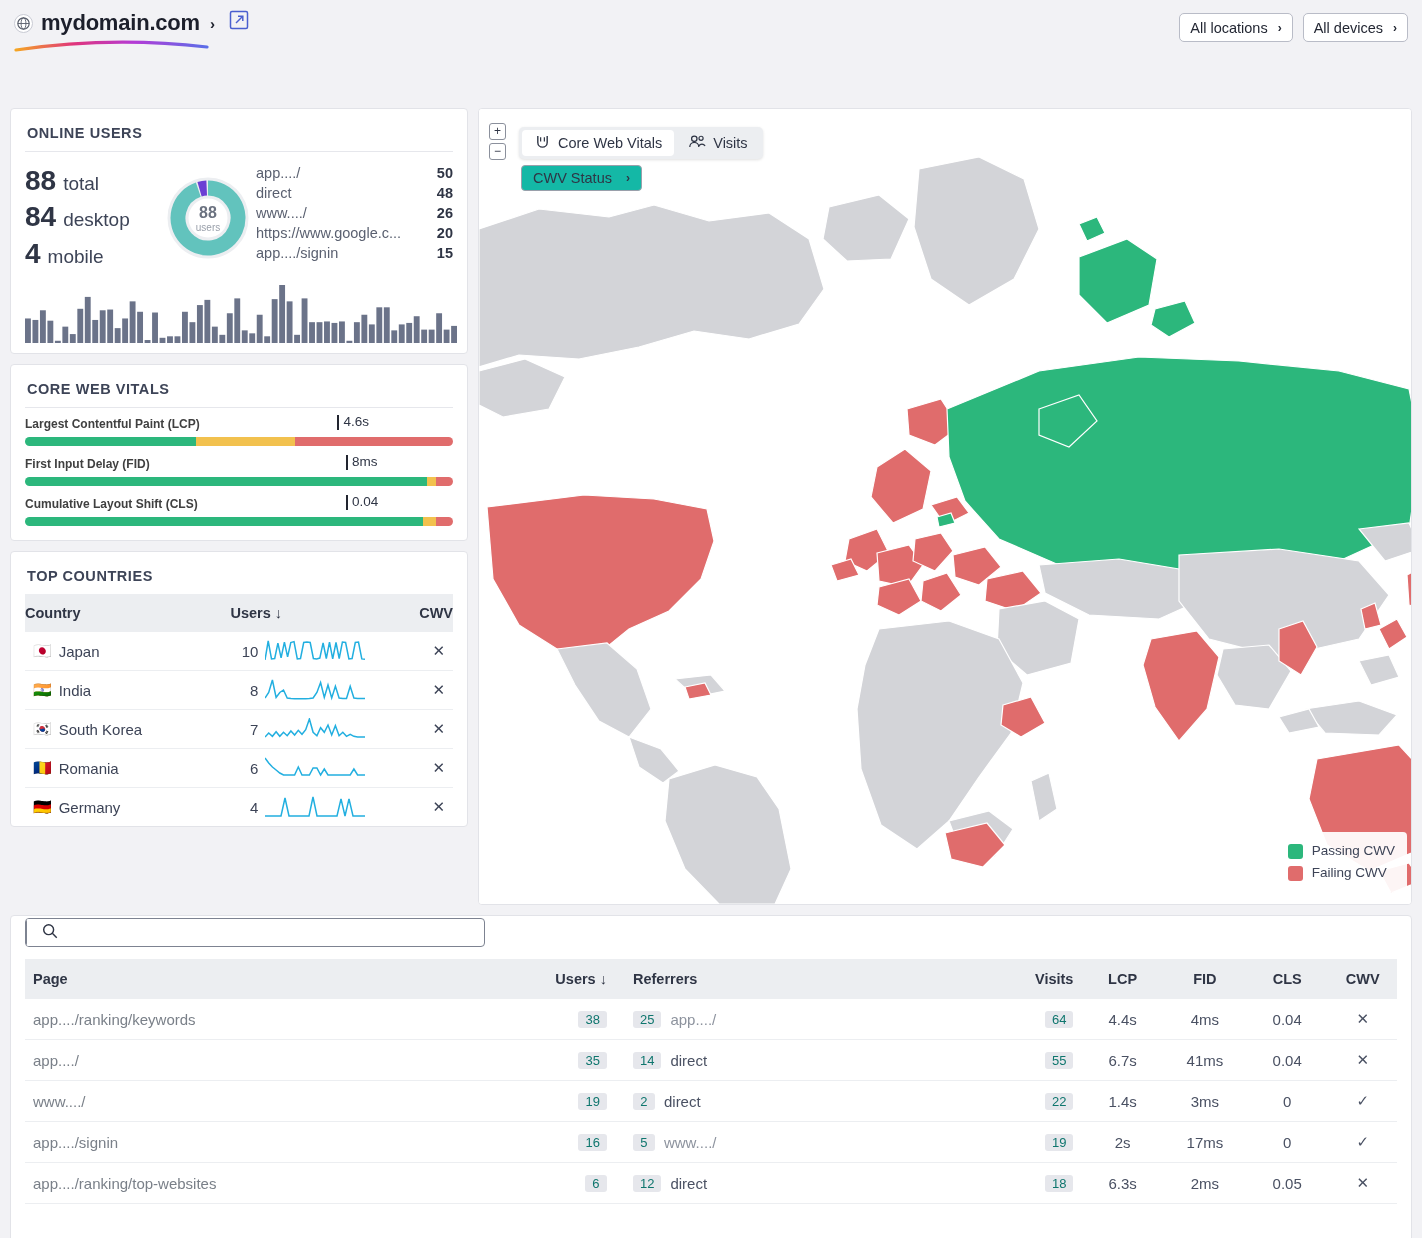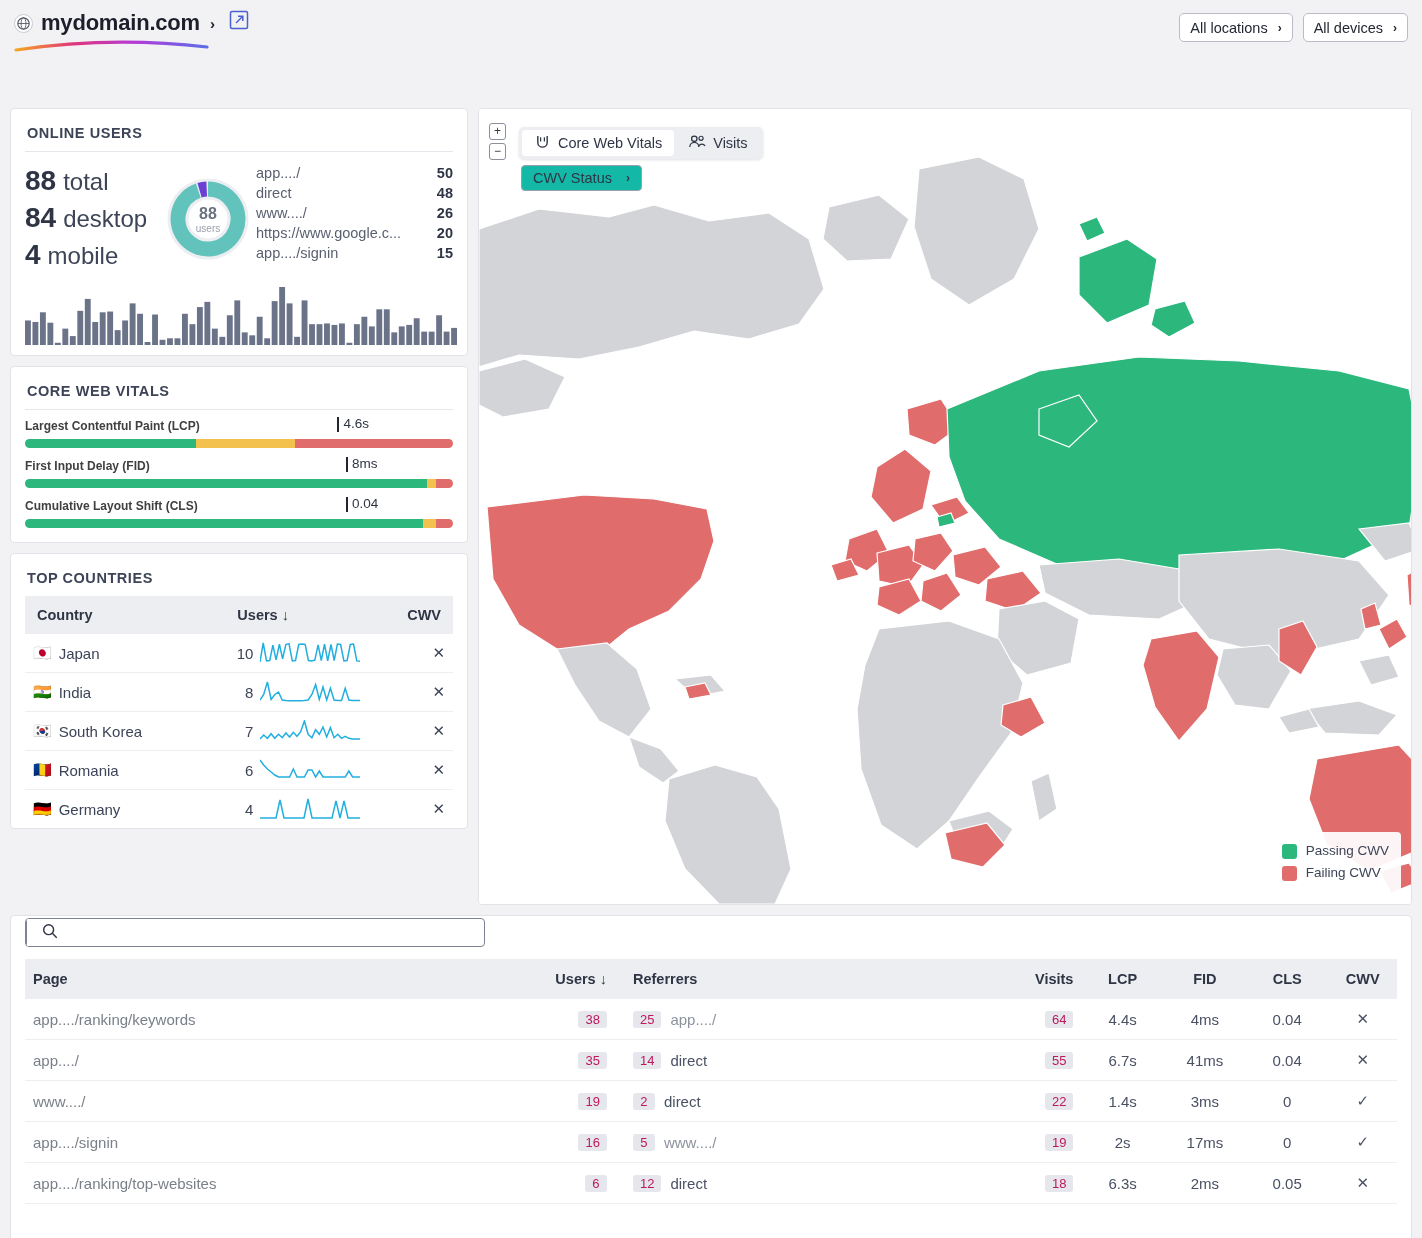--- a/index.html
+++ b/index.html
@@ -57,21 +57,21 @@
     font-size: 14.5px; font-weight: bold; letter-spacing: 0.55px;
     color: #3d4457; padding: 16px 16px 10px 16px;
   }
   .card-sep { height: 1px; background: #e6e7ec; margin: 0 14px; }
 
   
   #online-users-body { display: flex; padding: 8px 14px 0 14px; }
   .stats { width: 135px; padding-top: 6px; }
   .stat-line { display: flex; align-items: baseline; gap: 7px; margin-bottom: 7px; }
   .stat-num { font-size: 28px; font-weight: bold; color: #2f3545; line-height: 1.05; }
-  .stat-lbl { font-size: 24px; color: #3d4457; }
+  .stat-lbl { font-size: 19px; color: #3d4457; }
   .donut-wrap { width: 96px; display: flex; align-items: center; justify-content: center; }
   .ref-list { flex: 1 1 auto; padding-top: 3px; }
   .ref-row {
     display: flex; font-size: 14.5px; color: #5a6070;
     line-height: 20px; margin-bottom: 0px;
   }
   .ref-row .label { flex: 1 1 auto; white-space: nowrap; overflow: hidden; }
   .ref-row .val { font-weight: bold; color: #2f3545; }
   #bars-chart { padding: 10px 12px 10px 14px; }
   #bars-chart svg { display: block; }
@@ -86,21 +86,21 @@
   .cwv-marker .tick { width: 2px; height: 15px; background: #222530; display: block; }
   .cwv-marker .mval { font-size: 13.5px; color: #2f3545; position: relative; top: -1px; }
   .cwv-bar { height: 9px; border-radius: 5px; overflow: hidden; display: flex; margin-top: 2px; }
   .cwv-bar span { display: block; height: 100%; }
 
   
   table { border-collapse: collapse; width: 100%; }
   .tc-table { margin: 0 14px; width: calc(100% - 28px); }
   .tc-table th {
     background: #eceef1; font-size: 14.5px; color: #2f3545; font-weight: bold;
-    text-align: left; padding: 11px 12px; white-space: nowrap;
+    text-align: left; padding: 11px 0; white-space: nowrap;
   }
   .tc-table td {
     border-bottom: 1px solid #eceef1; padding: 8px; font-size: 15px; color: #3d4457;
     vertical-align: middle;
   }
   .tc-table tr:last-child td { border-bottom: none; }
   .flag { font-size: 15px; margin-right: 7px; }
   .country-cell { display: flex; align-items: center; }
   .users-cell { display: flex; align-items: center; gap: 7px; }
   .users-num { min-width: 20px; text-align: right; font-size: 15px; }
@@ -133,21 +133,21 @@
   .mt-item { display: flex; align-items: center; gap: 7px; padding: 4px 12px;
              font-size: 14.5px; color: #2f3545; border-radius: 4px; cursor: pointer; }
   .mt-item.active { background: #fff; }
   .cwv-status-btn {
     position: absolute; left: 42px; top: 56px; z-index: 5;
     background: #14b8a6; border: 1px solid #9aa0ab; border-radius: 4px;
     padding: 4px 11px; font-size: 14.5px; color: #2f3545;
     display: flex; align-items: center; gap: 14px; cursor: pointer;
   }
   .map-legend {
-    position: absolute; right: 10px; bottom: 12px; z-index: 5;
+    position: absolute; right: 4px; bottom: 12px; z-index: 5;
     background: rgba(255,255,255,0.93); border-radius: 4px; padding: 8px 12px;
   }
   .legend-row { display: flex; align-items: center; gap: 9px; font-size: 13.5px;
                 color: #3d4457; line-height: 22px; }
   .sw { width: 15px; height: 15px; border-radius: 3px; display: block; }
 
   
   #top-pages-card { margin: 10px; height: 330px; overflow: hidden; }
   .search-row { padding: 2px 14px 0 14px; display: flex; }
   .search-box {
@@ -167,21 +167,21 @@
   .tp-table th {
     background: #eceef1; font-size: 14.5px; color: #2f3545; font-weight: bold;
     padding: 12px 8px; white-space: nowrap;
   }
   .tp-table td {
     border-bottom: 1px solid #eceef1; padding: 11px 8px; font-size: 15px;
     color: #4a5163;
   }
   .pill-num {
     background: #e6e7ec; border-radius: 3px; padding: 1px 7px;
-    font-size: 13px; color: #be185d; display: inline-block; min-width: 22px;
+    font-size: 13px; color: #0f766e; display: inline-block; min-width: 22px;
     text-align: center;
   }
   .th-left { text-align: left; }
   .th-right { text-align: right; }
   .th-center { text-align: center; }
   .td-right { text-align: right; }
   .td-center { text-align: center; }
   .page-link { color: #7a8089; }
   .referrer-cell { display: flex; align-items: flex-end; gap: 9px; }
   .ref-name { color: #4a5163; }

